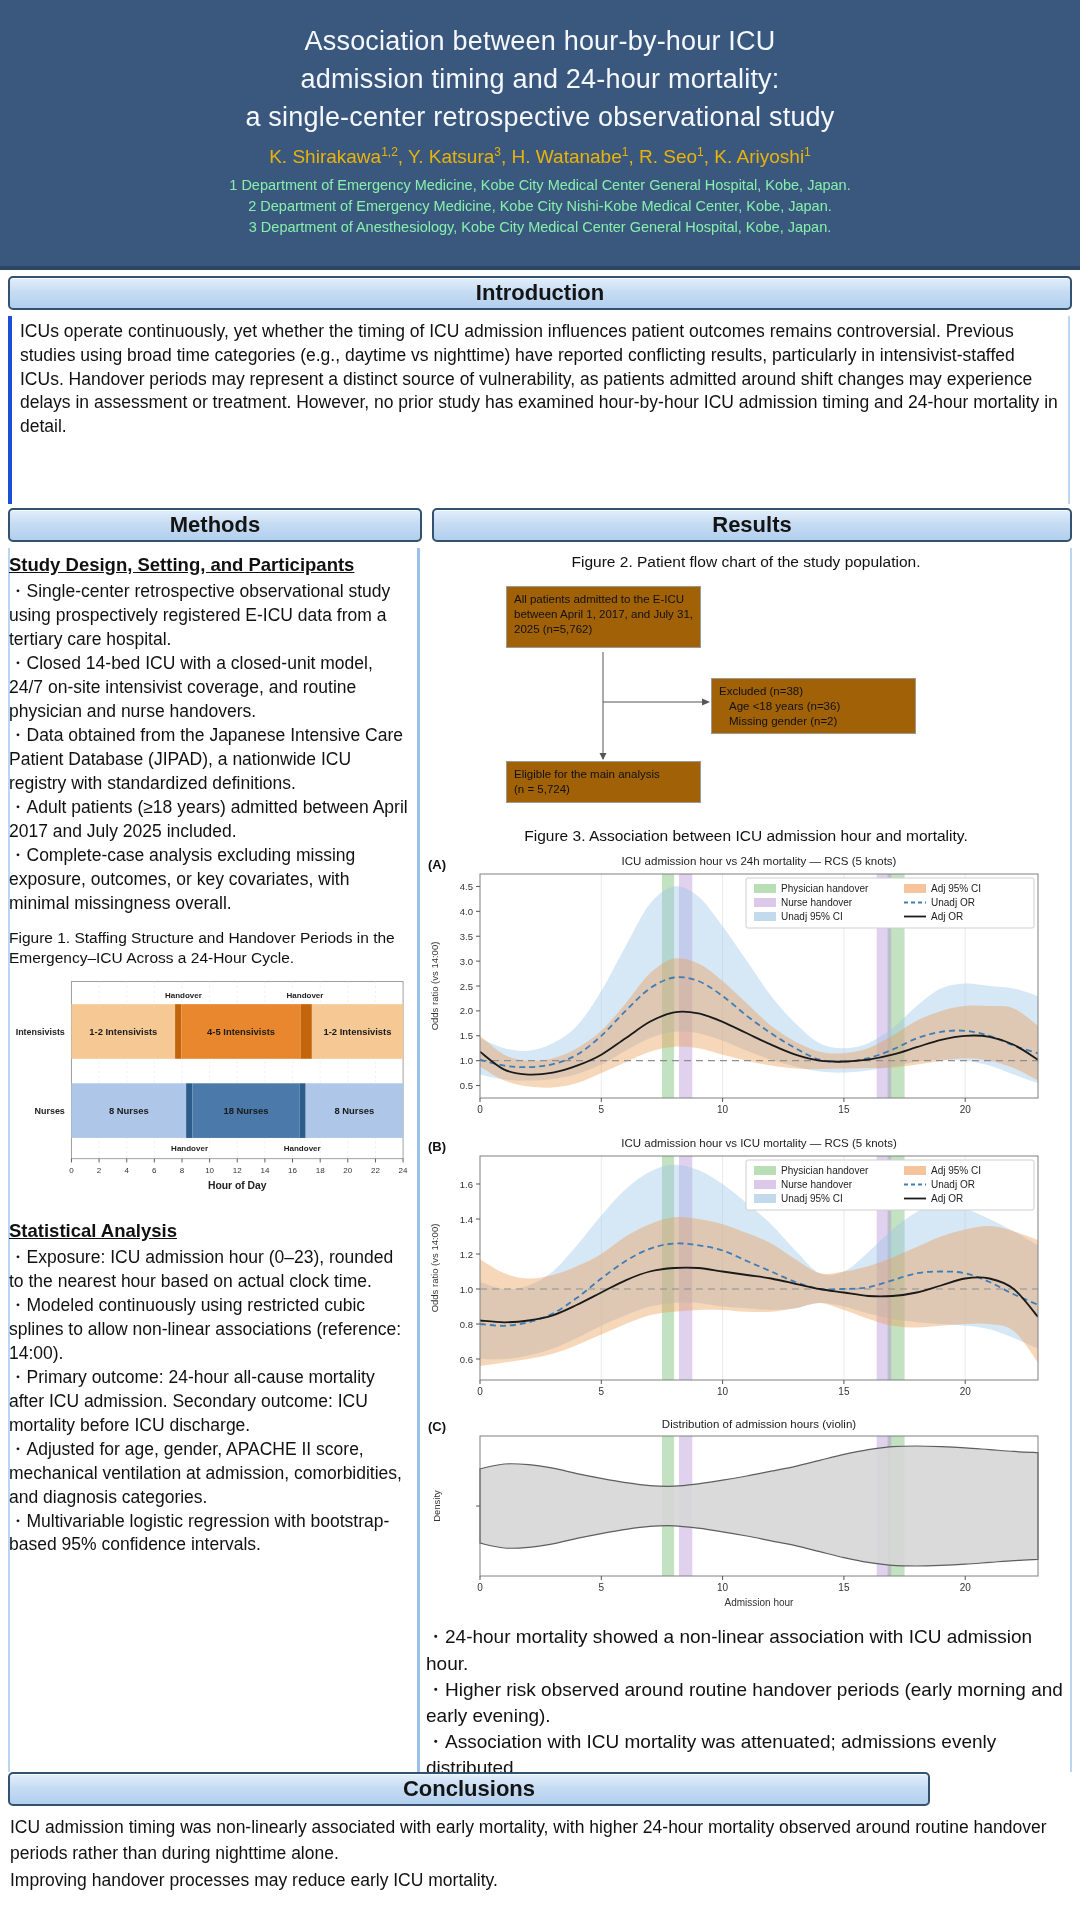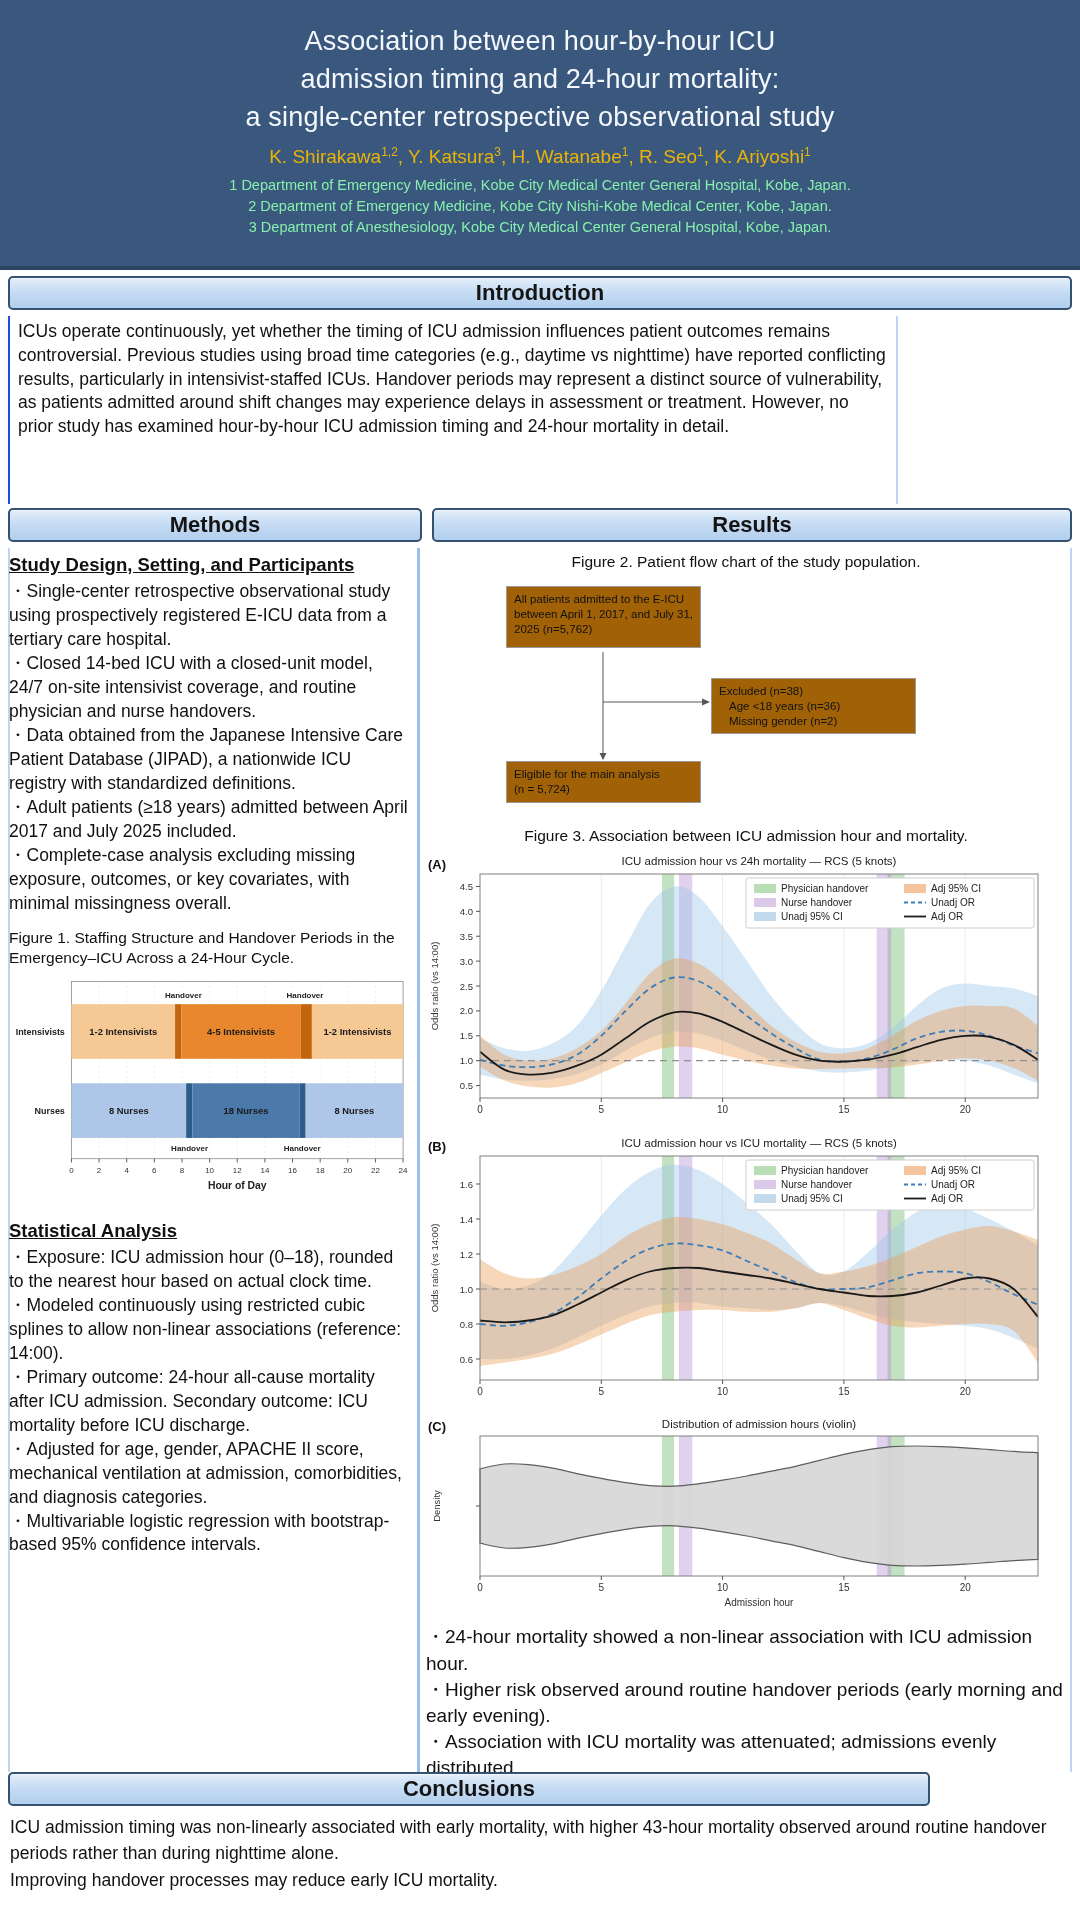--- a/index.html
+++ b/index.html
@@ -15,23 +15,23 @@
   
   .bar{position:absolute;height:34px;border:2px solid #33526F;border-radius:5px;
        background:linear-gradient(180deg,#e3effb 0%,#c7dcf3 45%,#b2cfee 100%);
        box-shadow:inset 0 1px 0 #f4f9ff;display:flex;align-items:center;justify-content:center;
        font-size:22px;font-weight:600;color:#141414;box-sizing:border-box;}
   .intro-bar{top:276px;left:8px;width:1064px;}
   .methods-bar{top:508px;left:8px;width:414px;}
   .results-bar{top:508px;left:432px;width:640px;}
   .concl-bar{top:1772px;left:8px;width:922px;}
   
-  .intro-text{position:absolute;top:316px;left:8px;width:890px;box-sizing:border-box;
+  .intro-text{position:absolute;top:316px;left:8px;width:1062px;box-sizing:border-box;
               padding:4px 8px 0 8px;font-size:17.5px;line-height:1.36;
-              border-left:2px solid #1d4ed8;border-right:2px solid #BCD6F1;height:188px;}
+              border-left:4px solid #1d4ed8;border-right:2px solid #BCD6F1;height:188px;}
   .cols{position:absolute;top:548px;left:8px;width:1064px;height:1224px;display:flex;
         border-left:2px solid #BCD6F1;border-right:2px solid #BCD6F1;box-sizing:border-box;justify-content:flex-end;}
   .left-col{width:420px;box-sizing:border-box;padding:4px 8px 0 8px;border-right:3px solid #9CC0E8;}
   .right-col{flex:1;box-sizing:border-box;padding:4px 4px 0 6px;}
   .subhead{font-size:18.5px;font-weight:bold;text-decoration:underline;margin:2px 0 4px 0;}
   .bullets div{font-size:17.5px;line-height:1.37;}
   .fig-caption{font-size:15.5px;line-height:1.3;margin-top:12px;}
   .fig-caption.center{text-align:center;margin-top:0;}
   .chart-box{margin-top:6px;}
   
@@ -146,21 +146,21 @@
             <line x1="359.33333333333337" y1="196" x2="359.33333333333337" y2="200" stroke="#555" stroke-width="1"></line>
             <text x="359.33333333333337" y="211" text-anchor="middle" font-size="8.5" fill="#333">20</text>
             <line x1="388.66666666666663" y1="196" x2="388.66666666666663" y2="200" stroke="#555" stroke-width="1"></line>
             <text x="388.66666666666663" y="211" text-anchor="middle" font-size="8.5" fill="#333">22</text>
             <line x1="418" y1="196" x2="418" y2="200" stroke="#555" stroke-width="1"></line>
             <text x="418" y="211" text-anchor="middle" font-size="8.5" fill="#333">24</text>
             <text x="242" y="228" text-anchor="middle" font-size="11" font-weight="bold" fill="#222">Hour of Day</text>
           </svg></div>
       <div class="subhead" style="margin-top:14px;">Statistical Analysis</div>
       <div class="bullets">
-          <div>・Exposure: ICU admission hour (0–18), rounded to the nearest hour based on actual clock time.</div>
+          <div>・Exposure: ICU admission hour (0–23), rounded to the nearest hour based on actual clock time.</div>
           <div>・Modeled continuously using restricted cubic splines to allow non-linear associations (reference: 14:00).</div>
           <div>・Primary outcome: 24-hour all-cause mortality after ICU admission. Secondary outcome: ICU mortality before ICU discharge.</div>
           <div>・Adjusted for age, gender, APACHE II score, mechanical ventilation at admission, comorbidities, and diagnosis categories.</div>
           <div>・Multivariable logistic regression with bootstrap-based 95% confidence intervals.</div>
         </div>
     </div>
 
     <div class="right-col">
       <div class="fig-caption center">Figure 2. Patient flow chart of the study population.</div>
       <div class="flow">
@@ -346,17 +346,17 @@
           <div>・Association with ICU mortality was attenuated; admissions evenly distributed.</div>
         </div>
     </div>
 
   </div>
 
   <div class="bar concl-bar">
     <span>Conclusions</span>
   </div>
   <div class="concl-text">
-      <div>ICU admission timing was non-linearly associated with early mortality, with higher 43-hour mortality observed around routine handover periods rather than during nighttime alone.</div>
+      <div>ICU admission timing was non-linearly associated with early mortality, with higher 24-hour mortality observed around routine handover periods rather than during nighttime alone.</div>
       <div>Improving handover processes may reduce early ICU mortality.</div>
     </div>
 
 </div>
 
 </body></html>

